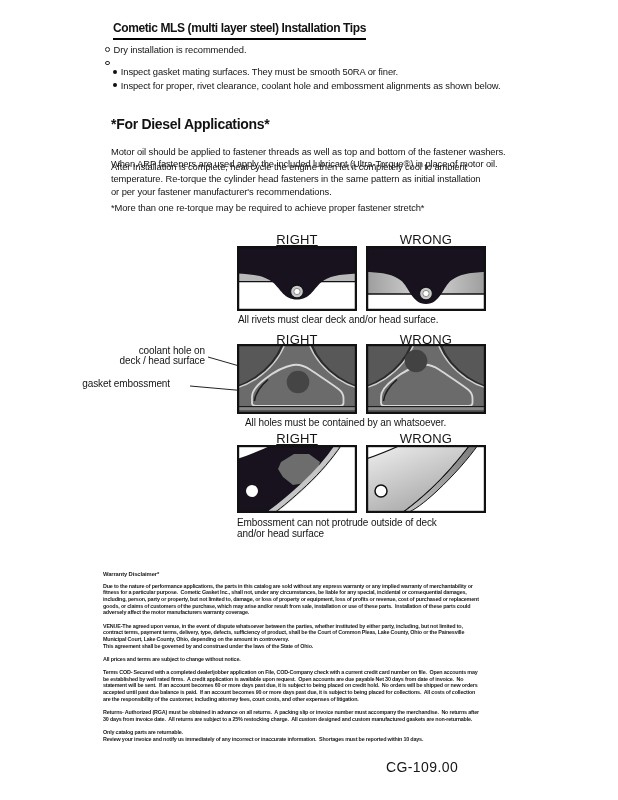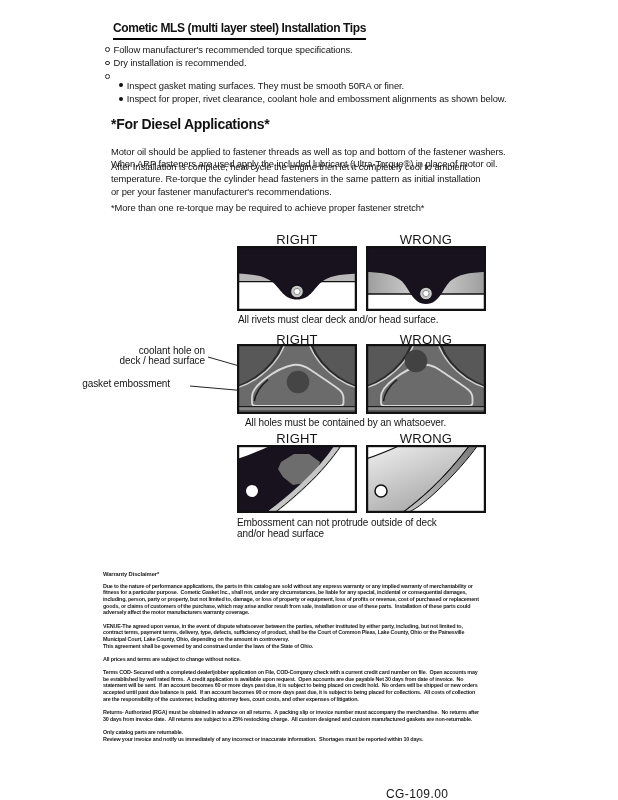--- a/index.html
+++ b/index.html
@@ -19,21 +19,21 @@
     left: 113px; top: 21px;
     font-size: 12px; font-weight: bold; letter-spacing: -0.4px;
     color: #121212;
     border-bottom: 2.2px solid #000;
     padding-bottom: 3px;
   }
 
   
   .tips { left: 105px; top: 43px; width: 470px; }
   .b-row { display: flex; align-items: flex-start; font-size: 9.4px; line-height: 13.4px; letter-spacing: -0.1px; color:#141414; }
-  .b-row.sub { margin-left: 14px; }
+  .b-row.sub { margin-left: 8px; }
   .marker {
     flex: 0 0 auto;
     width: 4.6px; height: 4.6px;
     border: 1px solid #2d2d2d; border-radius: 50%;
     margin: 4.2px 4px 0 0;
   }
   .marker.filled { width: 3.8px; height: 3.8px; background: #111; border: none; margin-top: 4.8px; }
 
   
   .diesel-h { left: 111px; top: 116px; font-size: 14px; font-weight: bold; letter-spacing: -0.3px; color:#121212; }
@@ -41,46 +41,42 @@
   .p1 { top: 130px; margin-top: 16px; }
   .p2 { top: 161px; }
   .p3 { top: 202px; }
 
   
   .row { left: 0; width: 618px; }
   .row1 { top: 230px; height: 100px; }
   .row2 { top: 330px; height: 110px; }
   .row3 { top: 428px; height: 115px; }
   .rw-label { width: 120px; text-align: center; font-size: 13px; letter-spacing: 0.2px; color: #151515; }
-  .lab-l { left: 237px; } .lab-r { left: 366px; }
+  .lab-l { left: 237px; text-decoration: underline; } .lab-r { left: 366px; }
   .panel { width: 120px; display: block; }
   .pan-l { left: 237px; } .pan-r { left: 366px; }
   .caption { font-size: 10px; letter-spacing: -0.1px; color: #141414; white-space: pre; line-height: 11.4px; }
   .side-label { font-size: 10px; line-height: 10.4px; letter-spacing: -0.1px; color:#141414; text-align: right; white-space: pre; }
   .leader-svg { left:0; top:0; width:618px; height:110px; pointer-events:none; }
 
   
   .disclaimer { left: 103px; top: 571px; width: 460px; color:#222; }
   .disclaimer .d-h { font-size: 5.8px; font-weight: bold; margin-bottom: 5.5px; letter-spacing: -0.1px; }
   .disclaimer p { font-size: 5.4px; font-weight: bold; line-height: 6.7px; letter-spacing: -0.18px; white-space: pre; margin-bottom: 6.5px; }
 
-  .doc-code { left: 386px; top: 759px; font-size: 12px; letter-spacing: 0.4px; color:#161616;margin-top:28px; }
+  .doc-code { left: 386px; top: 759px; font-size: 14px; letter-spacing: 0.4px; color:#161616; }
 </style>
 </head>
 <body>
 
 <div class="page">
 
   <div class="abs title">Cometic MLS (multi layer steel) Installation Tips</div>
 
   <div class="abs tips">
-    <div class="b-row">
-      <span class="marker"></span>
-      <span>Follow manufacturer's recommended torque specifications.</span>
-    </div>
     <div class="b-row">
       <span class="marker"></span>
       <span>Dry installation is recommended.</span>
     </div>
     <div class="b-row">
       <span class="marker"></span>
     </div>
     <div class="b-row sub">
       <span class="marker filled"></span>
       <span>Inspect gasket mating surfaces.  They must be smooth 50RA or finer.</span>

